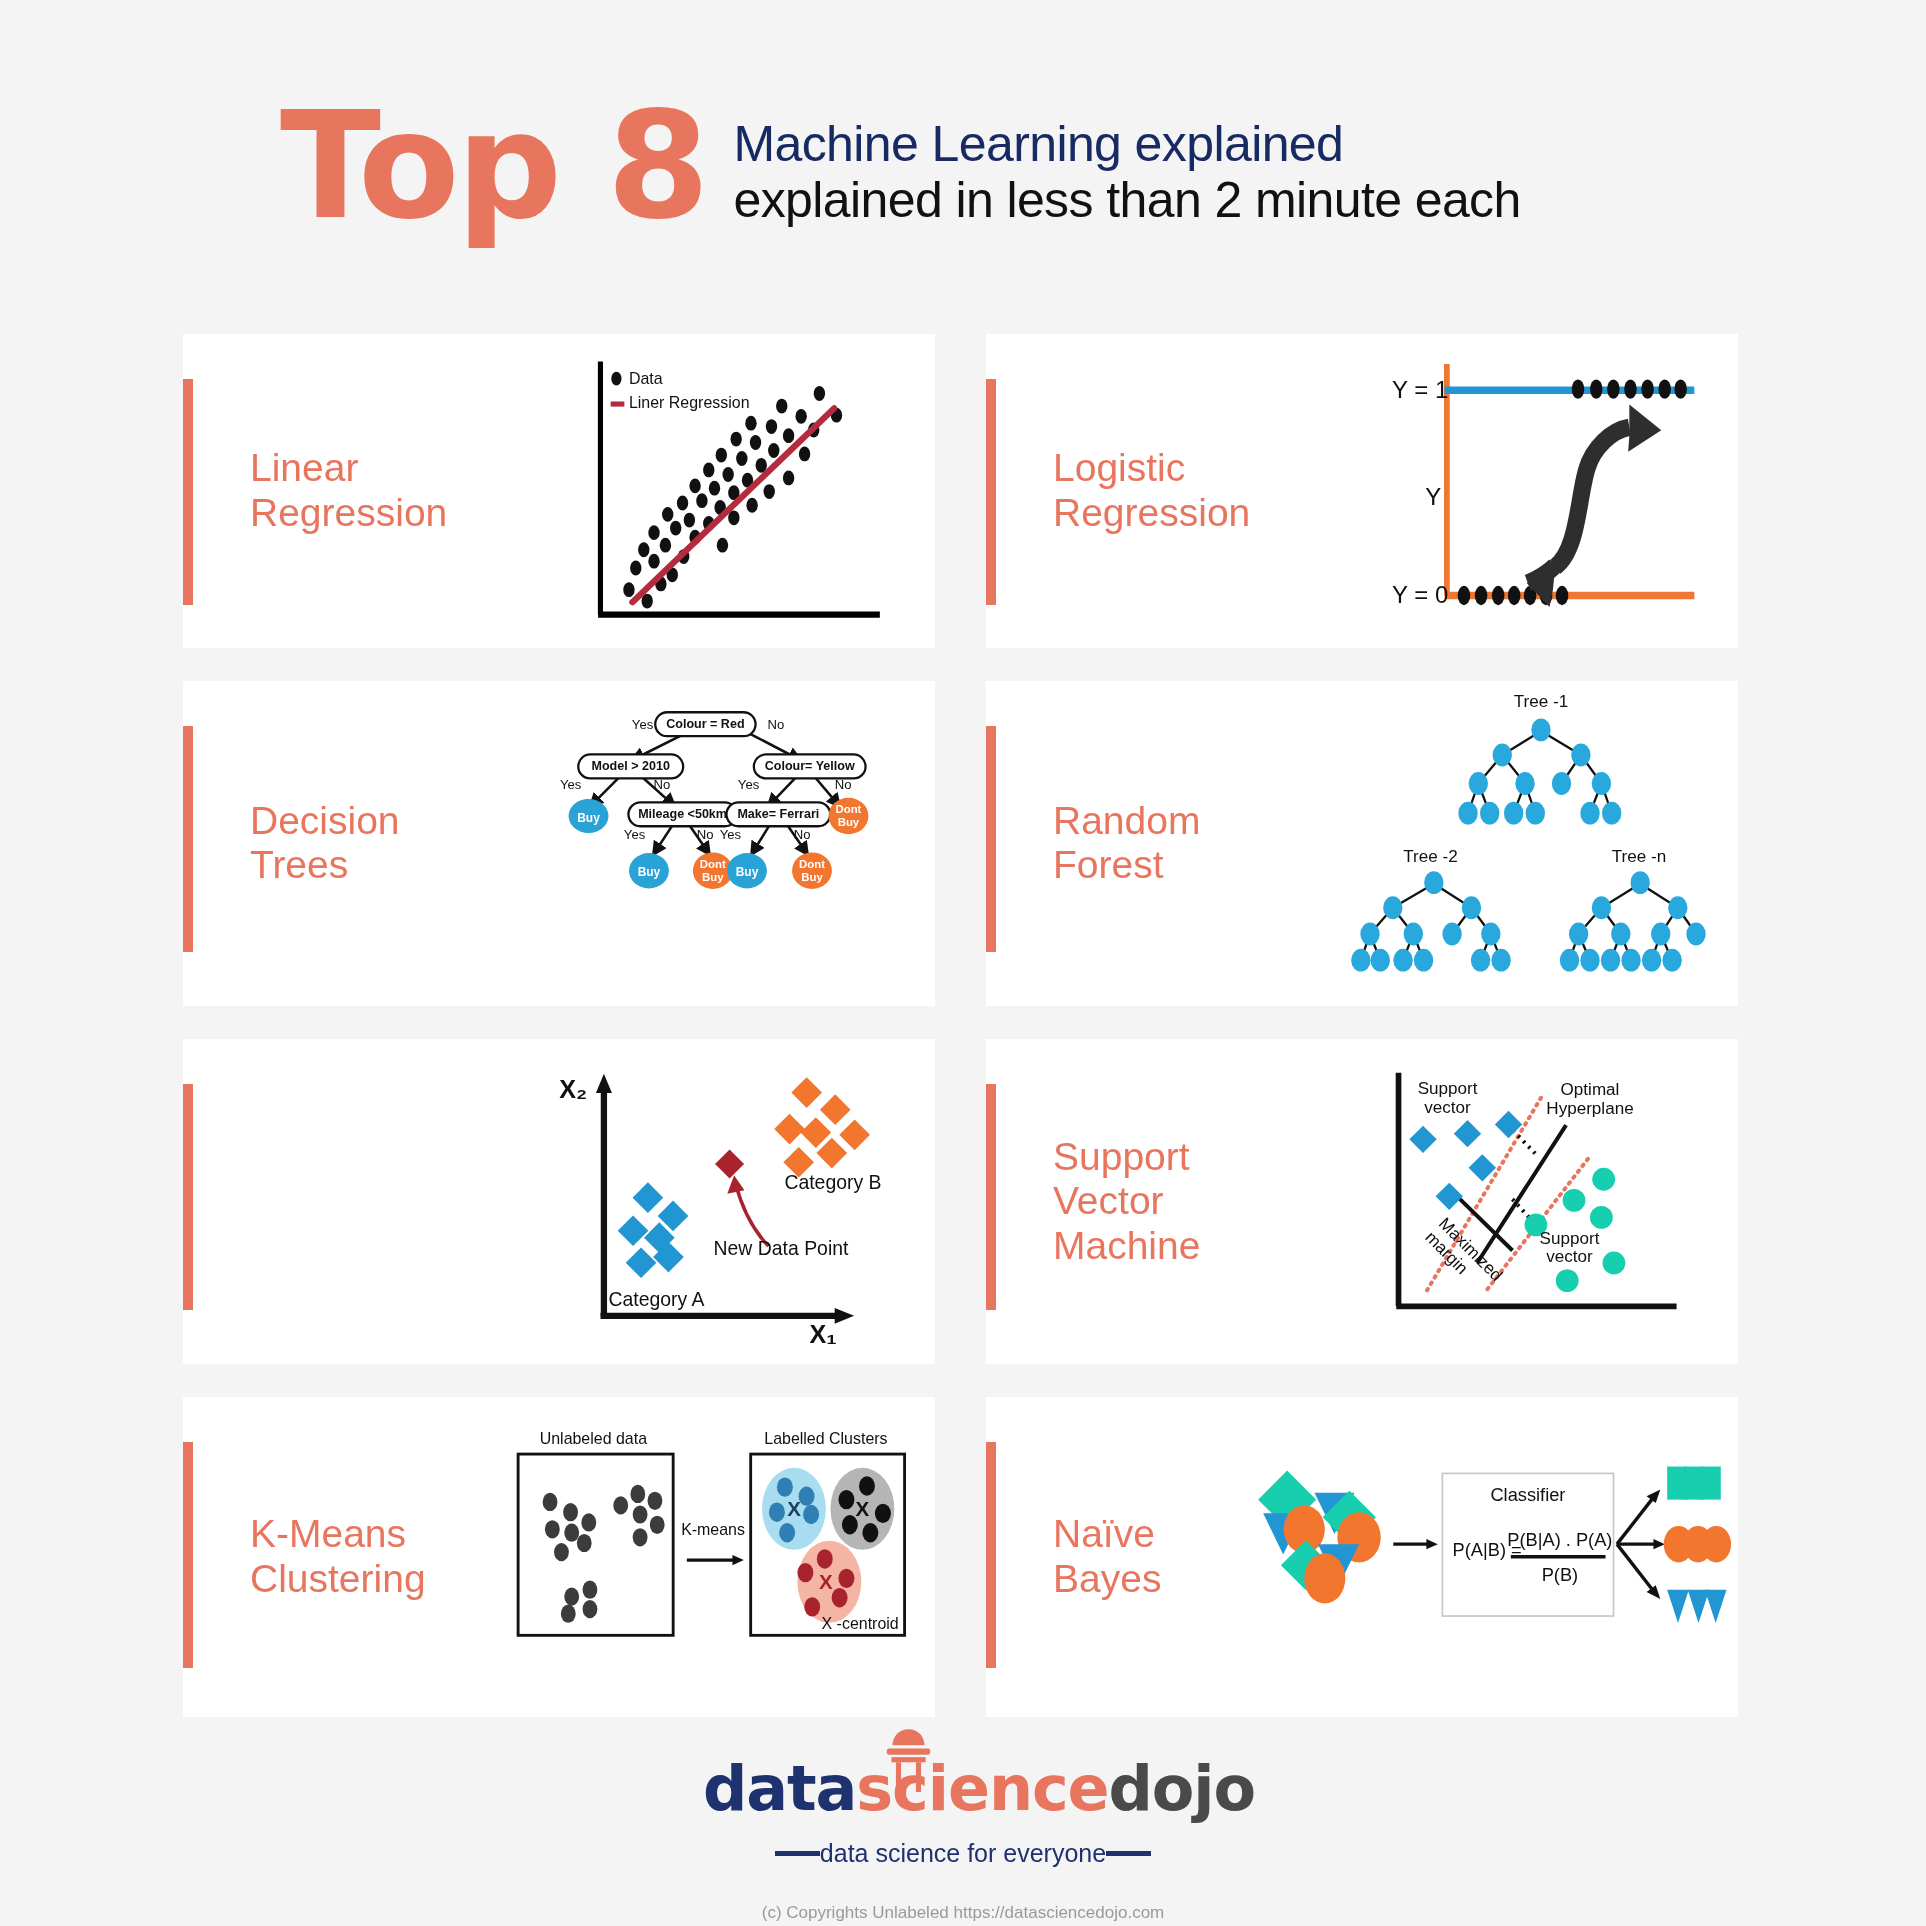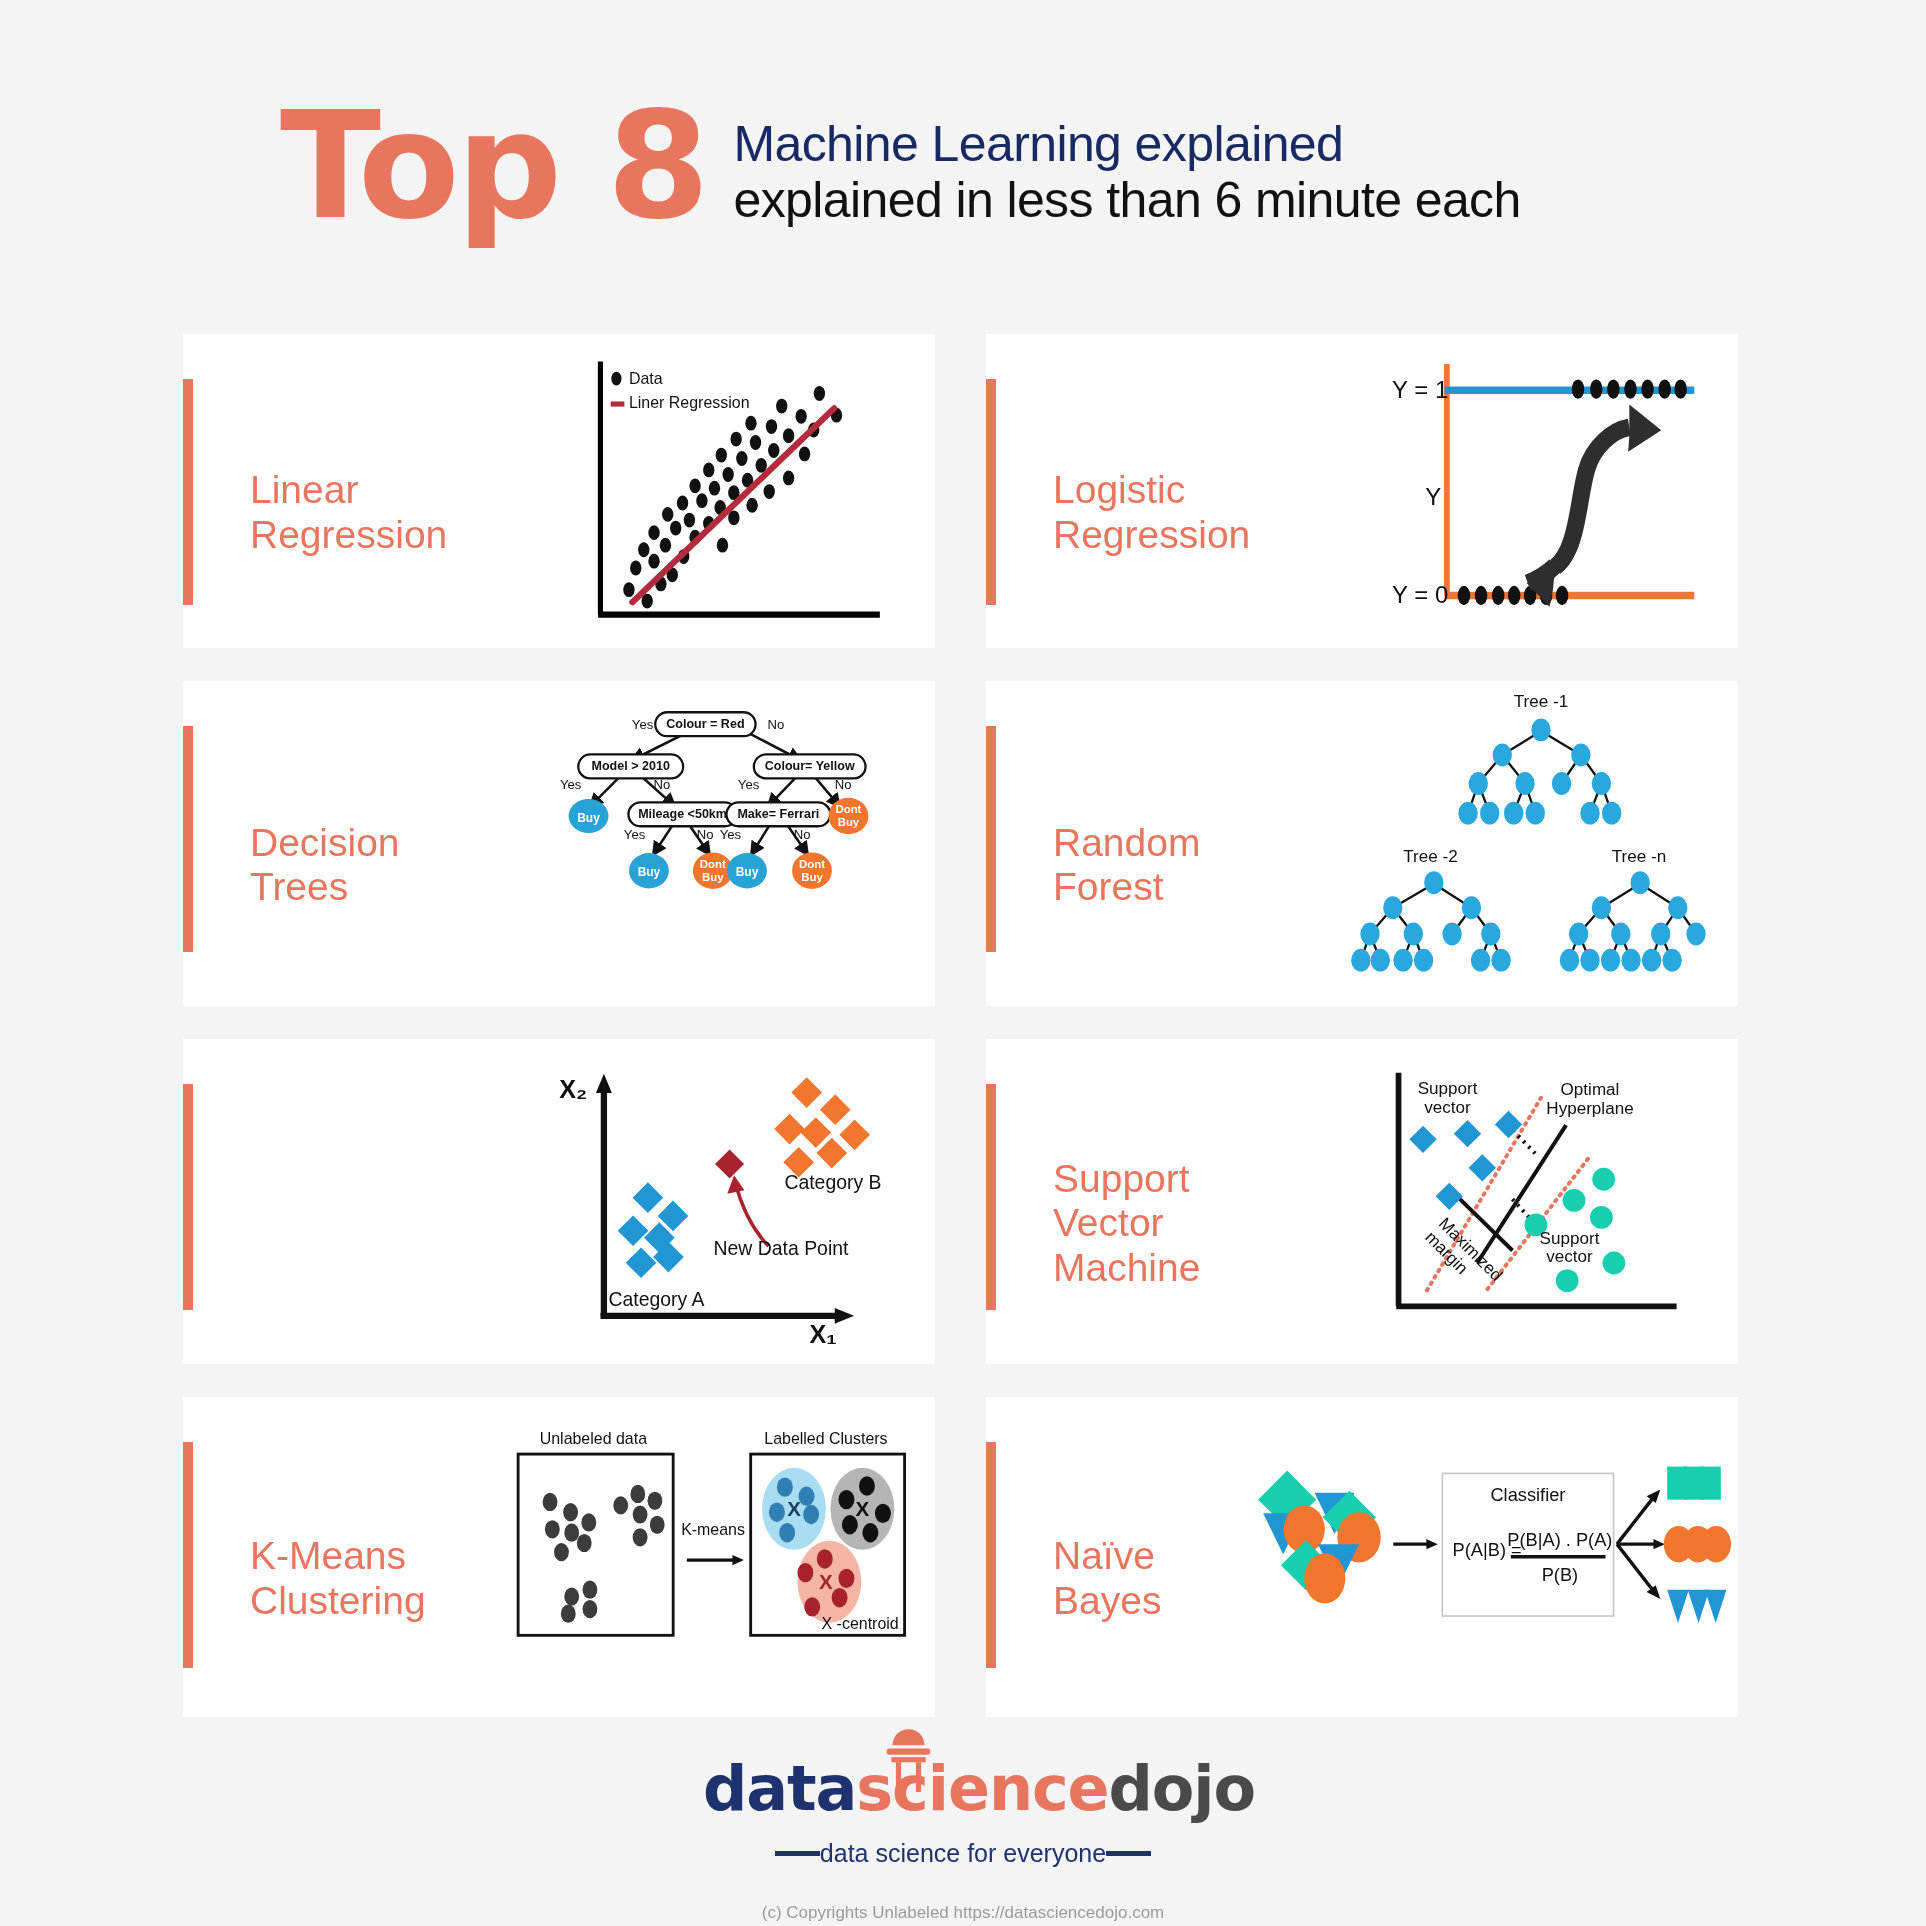--- a/index.html
+++ b/index.html
@@ -40,21 +40,20 @@
   .card.right { margin-left: 51px; }
   .clear { clear: both; }
   .accent {
     position: absolute; left: 0; top: 45px; width: 9.7px; height: 226px;
     background: #e8755d;
   }
   .card-title {
     position: absolute; left: 67px; top: 50%; transform: translateY(-50%);
     font-size: 39px; line-height: 1.15; color: #e8755d; font-weight: 400;
     white-space: pre-line;
-    margin-top: 22px;
   }
   .art { position: absolute; right: 0; top: 0; height: 314px; }
 
   svg { display: block; overflow: visible; }
   .tx { font-family: "Liberation Sans", sans-serif; fill: #111; }
 
   
   .footer { position: absolute; left: 0; top: 1758px; width: 1926px; text-align: center; }
   .logo-row { font-size: 0; padding-left: 32px; }
   .logo-text {
@@ -79,21 +78,21 @@
 </head>
 <body>
 
 <div class="page">
 
   <div class="header">
     <div class="hdr-inner">
       <div class="top8">Top 8</div>
       <div class="hdr-lines">
         <div class="hdr-l1">Machine Learning explained</div>
-        <div class="hdr-l2">explained in less than 6 minute each</div>
+        <div class="hdr-l2">explained in less than 2 minute each</div>
       </div>
     </div>
   </div>
 
   <div class="grid">
 
     <div class="card">
       <div class="accent"></div>
       <div class="card-title">Linear<br>Regression</div>
       <div class="art" style="right:46px;top:23px;">

